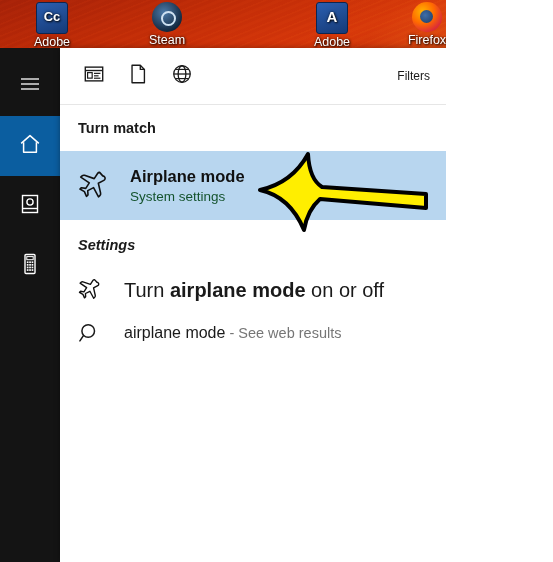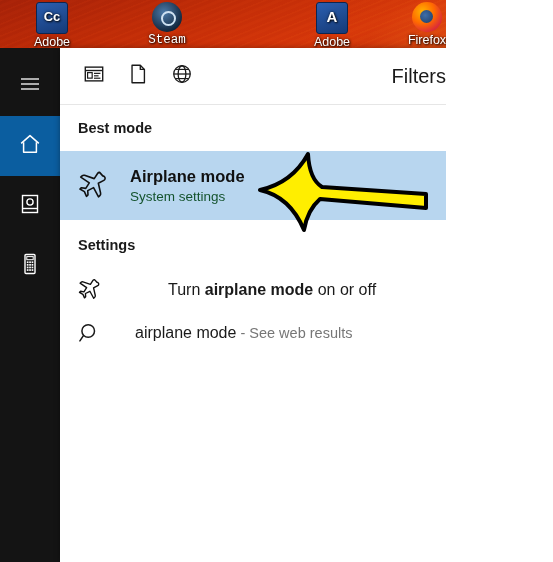--- a/index.html
+++ b/index.html
@@ -101,22 +101,22 @@
     padding: 0 16px 0 12px;
     border-bottom: 1px solid #e6e6e6;
   }
   .tb-icon {
     width: 44px; height: 44px;
     display: flex; align-items: center; justify-content: center;
     color: #1a1a1a;
   }
   .tb-spacer { flex: 1; }
   .tb-filters {
-    display: flex; align-items: center; gap: 8px;
-    font-size: 20px; color: #1a1a1a;
+    display: flex; align-items: center; gap: 24px;
+    font-size: 12px; color: #1a1a1a;
     padding: 6px 2px 6px 8px;
   }
 
   .section-header {
     font-size: 14.5px;
     font-weight: bold;
     color: #1a1a1a;
     padding: 0 0 0 18px;
     height: 46px;
     display: flex; align-items: center;
@@ -127,21 +127,21 @@
     align-items: center;
     padding-left: 18px;
     height: 40px;
   }
   .result-row .row-icon {
     width: 46px;
     display: flex; align-items: center; justify-content: flex-start;
     color: #1a1a1a;
     flex: none;
   }
-  .row-text { font-size: 16px; color: #1a1a1a; margin-left: 44px; }
+  .row-text { font-size: 20px; color: #1a1a1a; }
 
   
   .best-match-row {
     position: relative;
     height: 69px;
     background: #b8d6ef;
     display: flex;
     align-items: center;
     padding-left: 18px;
   }
@@ -159,21 +159,21 @@
     align-items: center;
     padding-left: 18px;
     padding-right: 16px;
     height: 46px;
   }
   .sugg-row .row-icon {
     width: 46px; flex: none;
     display: flex; align-items: center; justify-content: flex-start;
     color: #1a1a1a;
   }
-  .sugg-text { font-size: 16px; color: #1a1a1a; flex: 1; margin-left: 11px; }
+  .sugg-text { font-size: 16px; color: #1a1a1a; flex: 1; }
   .sugg-text .grey { color: #767676; font-size: 14.5px; }
   .sugg-chevron { color: #555; display: flex; align-items: center; }
 
   
   .rail {
     position: absolute;
     left: 0; top: 48px;
     width: 60px; height: 514px;
     background: #141414;
   }
@@ -201,21 +201,21 @@
   <div class="wallpaper">
     <div class="wallpaper-glow"></div>
   </div>
 
   <div class="desktop-icons">
     <div class="desktop-icon" style="left:0px; top:2px;">
       <span class="di-glyph ic-adobe-cc"></span>
       <span class="di-label">Adobe
 Creati...</span>
     </div>
-    <div class="desktop-icon" style="left:115px; top:2px;font-family:Liberation Mono, monospace;">
+    <div class="desktop-icon" style="left:115px; top:2px;">
       <span class="di-glyph ic-steam"></span>
       <span class="di-label">Steam</span>
     </div>
     <div class="desktop-icon" style="left:280px; top:2px;">
       <span class="di-glyph ic-acrobat"></span>
       <span class="di-label">Adobe
 Acrobat DC</span>
     </div>
     <div class="desktop-icon" style="left:375px; top:2px;">
       <span class="di-glyph ic-firefox"></span>
@@ -315,35 +315,35 @@
       <div class="tb-filters">
         <span>Filters</span>
         <span>
           <svg width="18" height="12" viewBox="0 0 18 12" aria-hidden="true">
             <path d="M2 2 L9 9.4 L16 2" fill="none" stroke="#1a1a1a" stroke-width="1.5" stroke-linecap="round" stroke-linejoin="round"></path>
           </svg>
         </span>
       </div>
     </div>
 
-    <div class="section-header">Best mode</div>
+    <div class="section-header">Turn match</div>
 
     <div class="best-match-row">
       <div class="row-icon">
         <svg width="34" height="34" viewBox="0 0 32 32" aria-hidden="true">
           <path d="M13.8 4.2 c0.9-0.9 2.4-0.9 3.3 0 c0.55 0.55 0.75 1.35 0.55 2.1 l-1.5 5.6 l8.4 4.7 c0.75 0.42 1.2 1.2 1.2 2.05 v1.7 l-9.5-2.3 l-1.6 5.9 l3.2 2.6 v1.9 l-4.6-1.5 l-4.6 1.5 v-1.9 l3.2-2.6 l-1.6-5.9 l-9.5 2.3 v-1.7 c0-0.85 0.45-1.63 1.2-2.05 l8.4-4.7 l-1.5-5.6 c-0.2-0.75 0-1.55 0.55-2.1 Z" fill="#b8d6ef" stroke="#111111" stroke-width="1.5" stroke-linejoin="round" transform="rotate(48 16 16)"></path>
         </svg>
       </div>
       <div class="bm-texts">
         <div class="bm-title">Airplane mode</div>
         <div class="bm-sub">System settings</div>
       </div>
     </div>
 
-    <div class="section-header" style="height:50px;">Settings</div>
+    <div class="section-header" style="height:50px;font-style:italic;">Settings</div>
 
     <div class="result-row">
       <div class="row-icon">
         <svg width="26" height="26" viewBox="0 0 32 32" aria-hidden="true">
           <path d="M13.8 4.2 c0.9-0.9 2.4-0.9 3.3 0 c0.55 0.55 0.75 1.35 0.55 2.1 l-1.5 5.6 l8.4 4.7 c0.75 0.42 1.2 1.2 1.2 2.05 v1.7 l-9.5-2.3 l-1.6 5.9 l3.2 2.6 v1.9 l-4.6-1.5 l-4.6 1.5 v-1.9 l3.2-2.6 l-1.6-5.9 l-9.5 2.3 v-1.7 c0-0.85 0.45-1.63 1.2-2.05 l8.4-4.7 l-1.5-5.6 c-0.2-0.75 0-1.55 0.55-2.1 Z" fill="#ffffff" stroke="#111111" stroke-width="1.7" stroke-linejoin="round" transform="rotate(48 16 16)"></path>
         </svg>
       </div>
       <div class="row-text">
         <span>Turn </span><b>airplane mode</b><span> on or off</span>
       </div>

